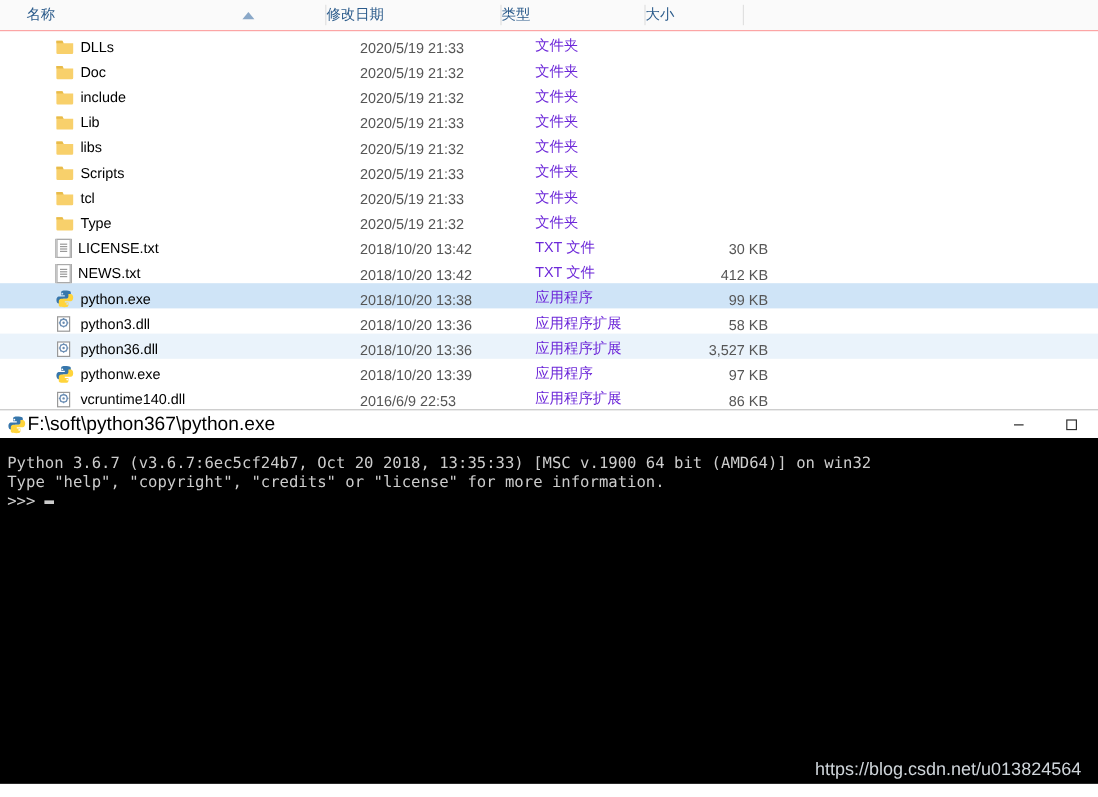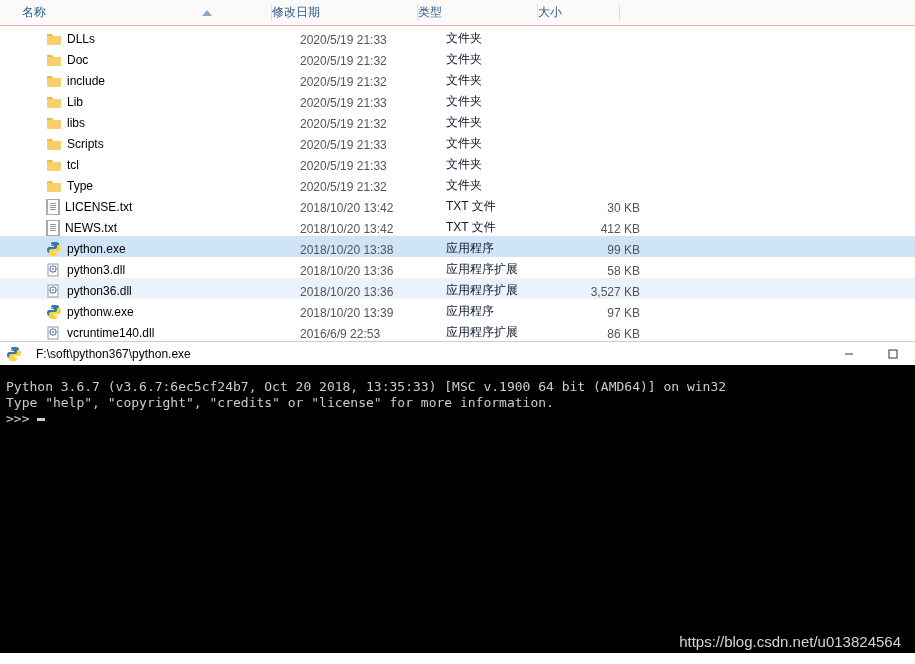--- a/index.html
+++ b/index.html
@@ -61,21 +61,21 @@
     .file-row.selected { background: #cfe4f7; }
     .file-row.hover { background: #eaf3fb; }
     .name-cell {
       width: 272px;
       display: flex;
       align-items: center;
       padding-left: 18px;
       gap: 5px;
     }
     .date-cell { width: 146px; color: #555; }
-    .type-cell { width: 120px; color: #0f172a; }
+    .type-cell { width: 120px; color: #6d28d9; }
     .size-cell { width: 82px; text-align: right; color: #555; padding-right: 8px; margin-top: 37px; }
     .icon {
       width: 16px; height: 16px;
       display: inline-flex;
       align-items: center;
       justify-content: center;
       flex-shrink: 0;
     }
     .folder-icon svg { display:block; }
     .txt-icon {
@@ -94,22 +94,22 @@
     .terminal {
       width: 100%;
       background: #000;
     }
     .titlebar {
       height: 24px;
       background: #fff;
       display:flex;
       align-items:center;
       padding-left: 6px;
-      gap: 14px;
-      font-size: 12px;
+      gap: 1px;
+      font-size: 16px;
       color: #000;
       border-top: 1px solid #ccc;
       position:relative;
     }
     .titlebar .controls {
       position:absolute;
       right:0; top:0; height:100%;
       display:flex;
     }
     .titlebar .ctl {

